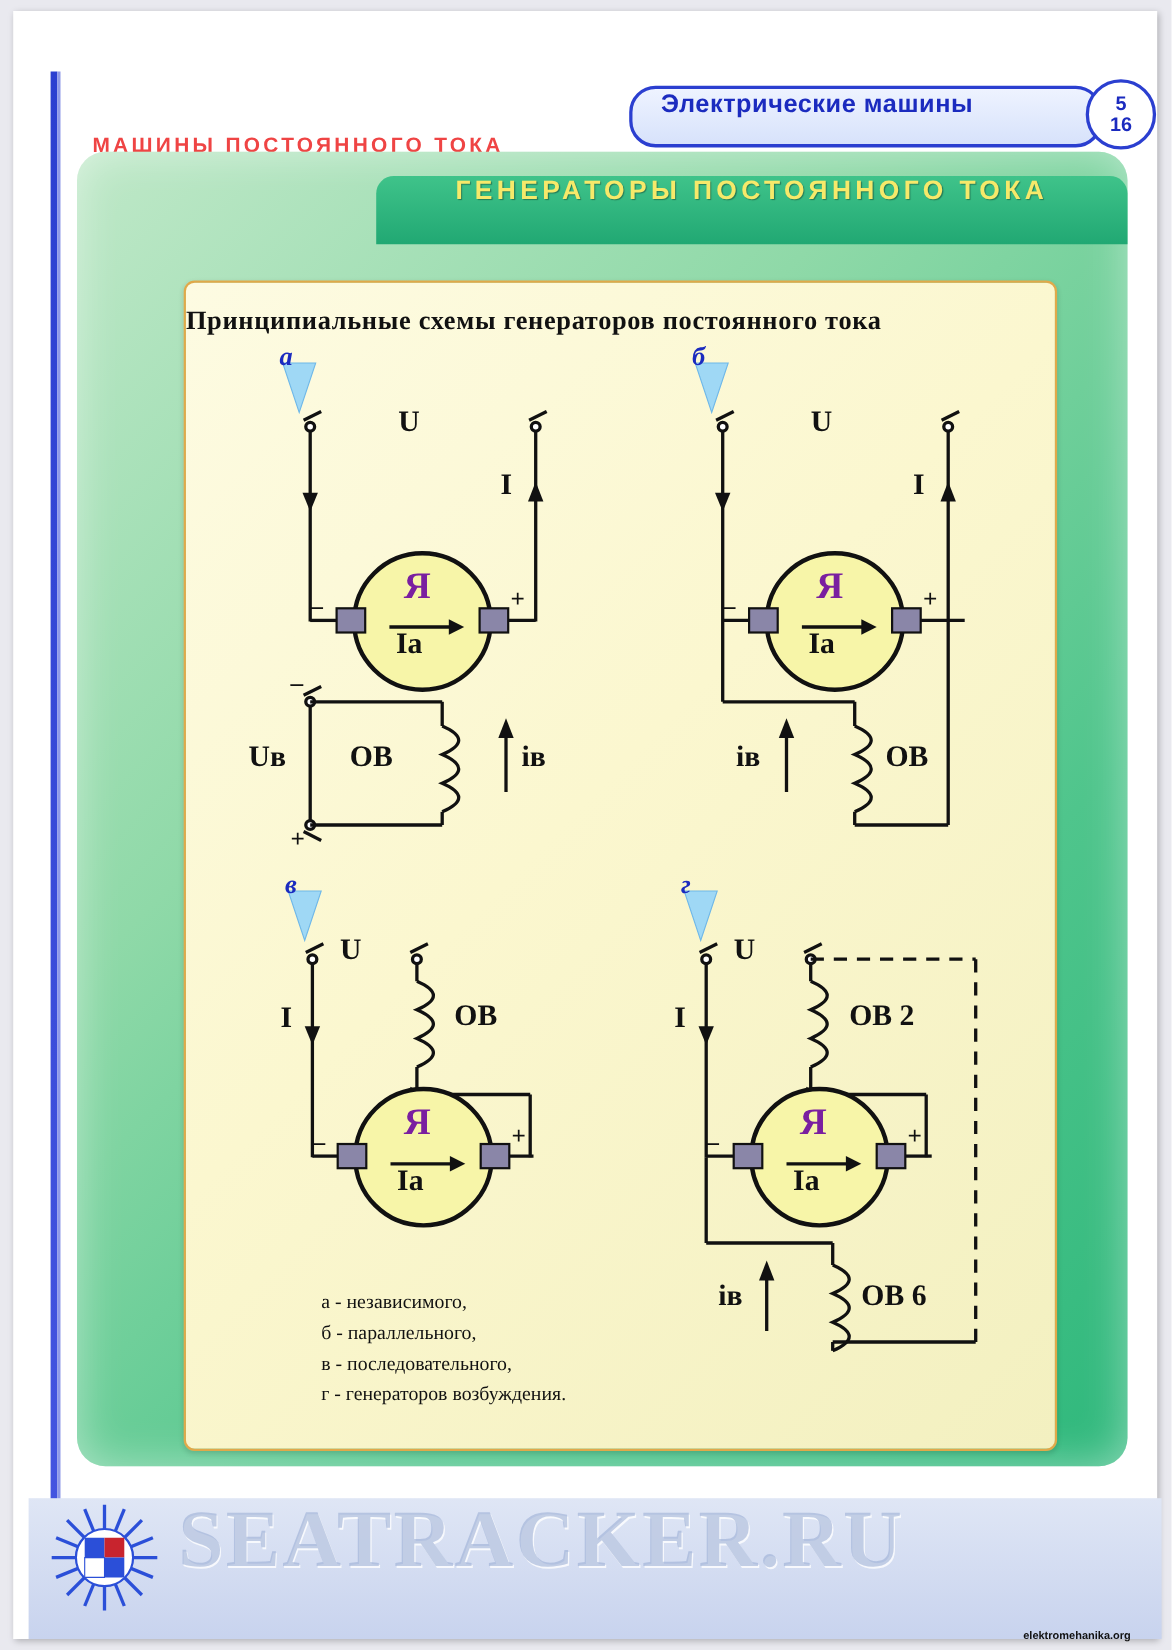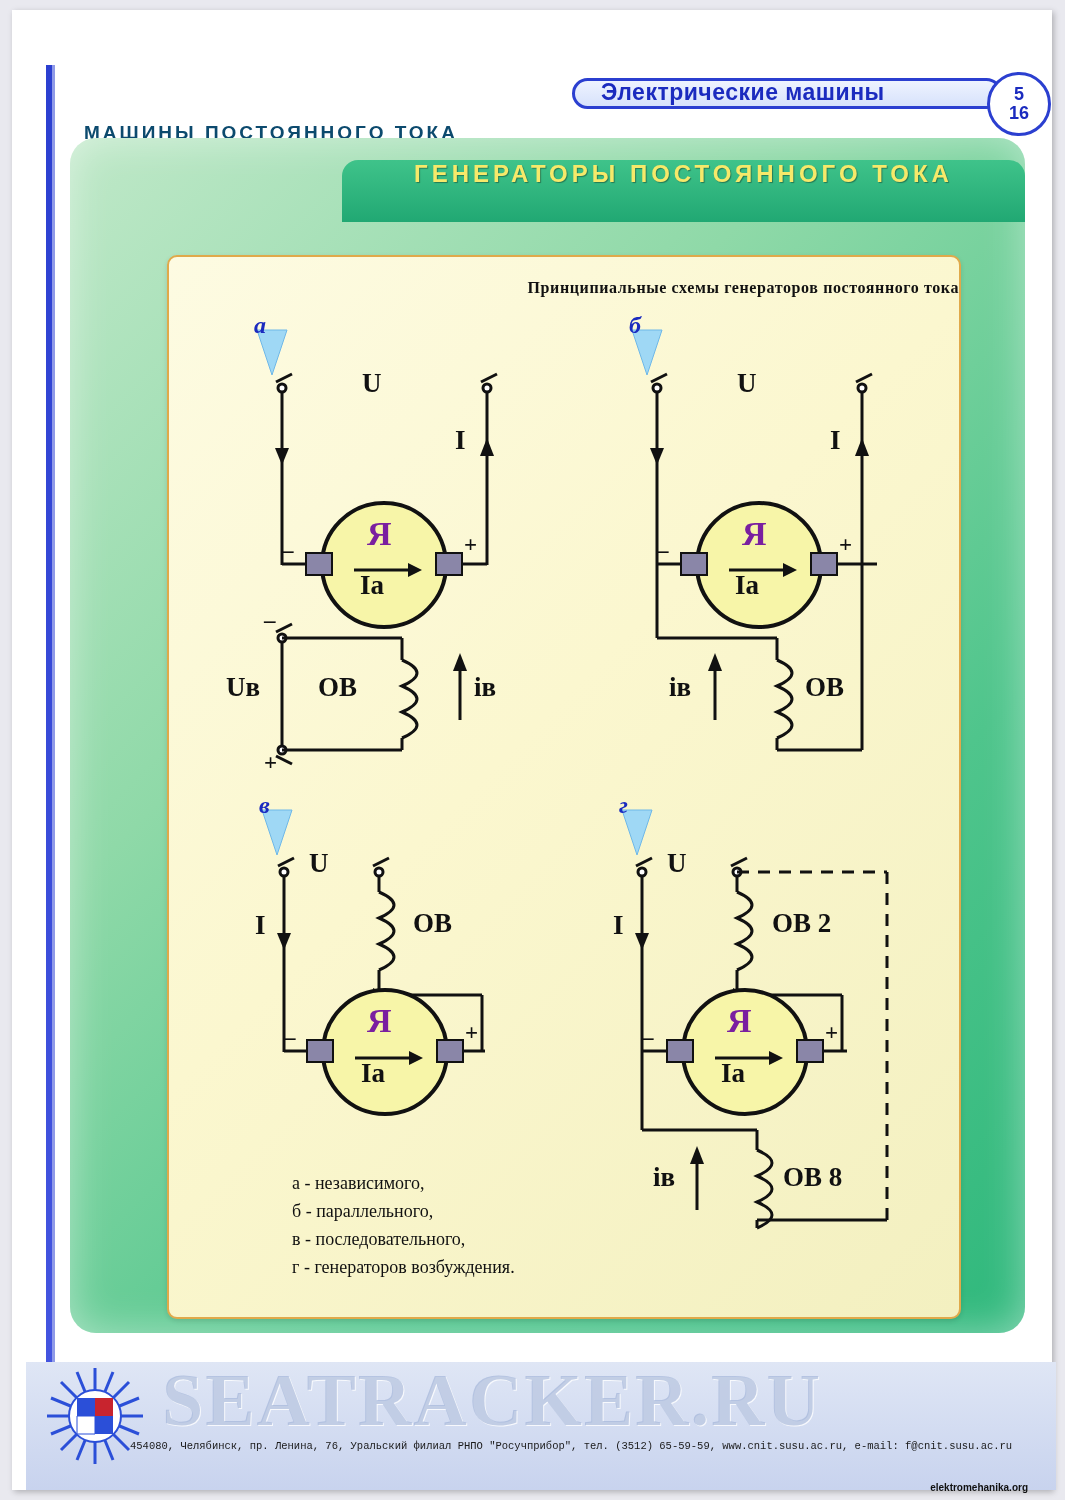--- a/index.html
+++ b/index.html
@@ -30,40 +30,40 @@
     background:linear-gradient(135deg,#bfe8c8 0%, #8fd9a8 35%, #4fc58c 70%, #2fb87c 100%);
     border-radius:26px 26px 26px 26px;
   }
   .greenpanel:after{
     content:"";position:absolute;left:0;top:0;width:100%;height:100%;
     border-radius:26px;
     box-shadow:inset 0 0 40px rgba(255,255,255,.45);
   }
   
   .titlebar{
-    position:absolute;left:560px;top:68px;width:430px;height:31px;
+    position:absolute;left:560px;top:68px;width:430px;height:56px;
     background:linear-gradient(to bottom,#eef3ff,#d7e2fb);
     border:3px solid #2b3fd0;border-radius:24px;
-    display:flex;align-items:flex-end;padding-left:26px;box-sizing:border-box;
+    display:flex;align-items:flex-start;padding-left:26px;box-sizing:border-box;
   }
   .titlebar span{
     font-family:"Liberation Sans", sans-serif;
     font-size:23px;font-weight:bold;color:#1b2bbf;letter-spacing:.5px;
   }
   .pagecircle{
     position:absolute;left:975px;top:62px;width:58px;height:58px;
     background:#ffffff;border:3px solid #2b3fd0;border-radius:50%;
     display:flex;flex-direction:column;align-items:center;justify-content:center;
     font-family:"Liberation Sans", sans-serif;color:#1b2bbf;font-weight:bold;font-size:18px;
     line-height:1.05;
   }
   .redtitle{
     position:absolute;left:72px;top:112px;
     font-family:"Liberation Sans", sans-serif;
-    font-size:19px;font-weight:bold;color:#0c4a6e;letter-spacing:3px;
+    font-size:19px;font-weight:bold;color:#ef4444;letter-spacing:3px;
   }
   
   .greentab{
     position:absolute;left:330px;top:150px;width:683px;height:62px;
     background:linear-gradient(to bottom,#3fc38a,#21a873);
     border-radius:16px 16px 0 0;
     display:flex;align-items:flex-start;justify-content:center;
   }
   .greentab span{
     font-family:"Liberation Sans", sans-serif;
@@ -71,23 +71,23 @@
     text-shadow:1px 1px 1px rgba(0,0,0,.35);
   }
   
   .card{
     position:absolute;left:155px;top:245px;width:790px;height:1060px;
     background:linear-gradient(135deg,#fdfbe2 0%, #fbf7cf 45%, #f3f0c0 100%);
     border:2px solid #e0a94a;border-radius:10px;
     box-shadow:0 2px 5px rgba(0,0,0,.12);
   }
   .cardtitle{
-    position:absolute;left:0;top:22px;width:100%;text-align:right;
+    position:absolute;left:0;top:22px;width:100%;text-align:left;
     font-family:"Liberation Serif", serif;
-    font-size:16px;font-weight:bold;color:#111;letter-spacing:.6px;
+    font-size:24px;font-weight:bold;color:#111;letter-spacing:.6px;
   }
   .legend{
     position:absolute;left:280px;top:1160px;
     font-family:"Liberation Serif", serif;font-size:18px;color:#111;line-height:1.55;
   }
   .legend div{white-space:nowrap;}
   
   .lbl{position:absolute;font-family:"Liberation Serif", serif;font-weight:bold;color:#111;}
   .lbl-big{font-size:27px;}
   .lbl-mid{font-size:23px;}
@@ -324,21 +324,21 @@
     </svg>
     <div class="marker" style="left:22px;top:-8px;">г</div>
     <div class="lbl lbl-big" style="left:70px;top:48px;">U</div>
     <div class="lbl lbl-big" style="left:16px;top:110px;">I</div>
     <div class="lbl lbl-big" style="left:175px;top:108px;">ОВ 2</div>
     <div class="lbl" style="left:130px;top:202px;font-size:34px;color:#7a1fa0;">Я</div>
     <div class="lbl lbl-big" style="left:124px;top:258px;">Iа</div>
     <div class="lbl lbl-mid" style="left:45px;top:225px;">–</div>
     <div class="lbl lbl-mid" style="left:228px;top:220px;">+</div>
     <div class="lbl lbl-big" style="left:56px;top:362px;">iв</div>
-    <div class="lbl lbl-big" style="left:186px;top:362px;">ОВ 8</div>
+    <div class="lbl lbl-big" style="left:186px;top:362px;">ОВ 6</div>
   </div>
 
   <div class="legend">
     <div>а - независимого,</div>
     <div>б - параллельного,</div>
     <div>в - последовательного,</div>
     <div>г - генераторов   возбуждения.</div>
   </div>
 
   <div class="bottomstrip"></div>
@@ -357,16 +357,15 @@
       </g>
       <circle cx="0" cy="0" r="26" fill="#ffffff" stroke="#2b4fd8" stroke-width="2"></circle>
       <path d="M-18,-18 H0 V0 H-18 Z" fill="#2b4fd8"></path>
       <path d="M0,-18 H18 V0 H0 Z" fill="#c8242e"></path>
       <path d="M-18,0 H0 V18 H-18 Z" fill="#ffffff" stroke="#2b4fd8" stroke-width="1"></path>
       <path d="M0,0 H18 V18 H0 Z" fill="#2b4fd8"></path>
     </g>
   </svg>
 
   <div class="watermark">SEATRACKER.RU</div>
-  <div class="addr">454080, Челябинск, пр. Ленина, 76, Уральский филиал РНПО "Росучприбор", тел. (3512) 65-59-59, www.cnit.susu.ac.ru,  e-mail: f@cnit.susu.ac.ru</div>
   <div class="footer-right">elektromehanika.org</div>
 
 </div>
 
 </body></html>

